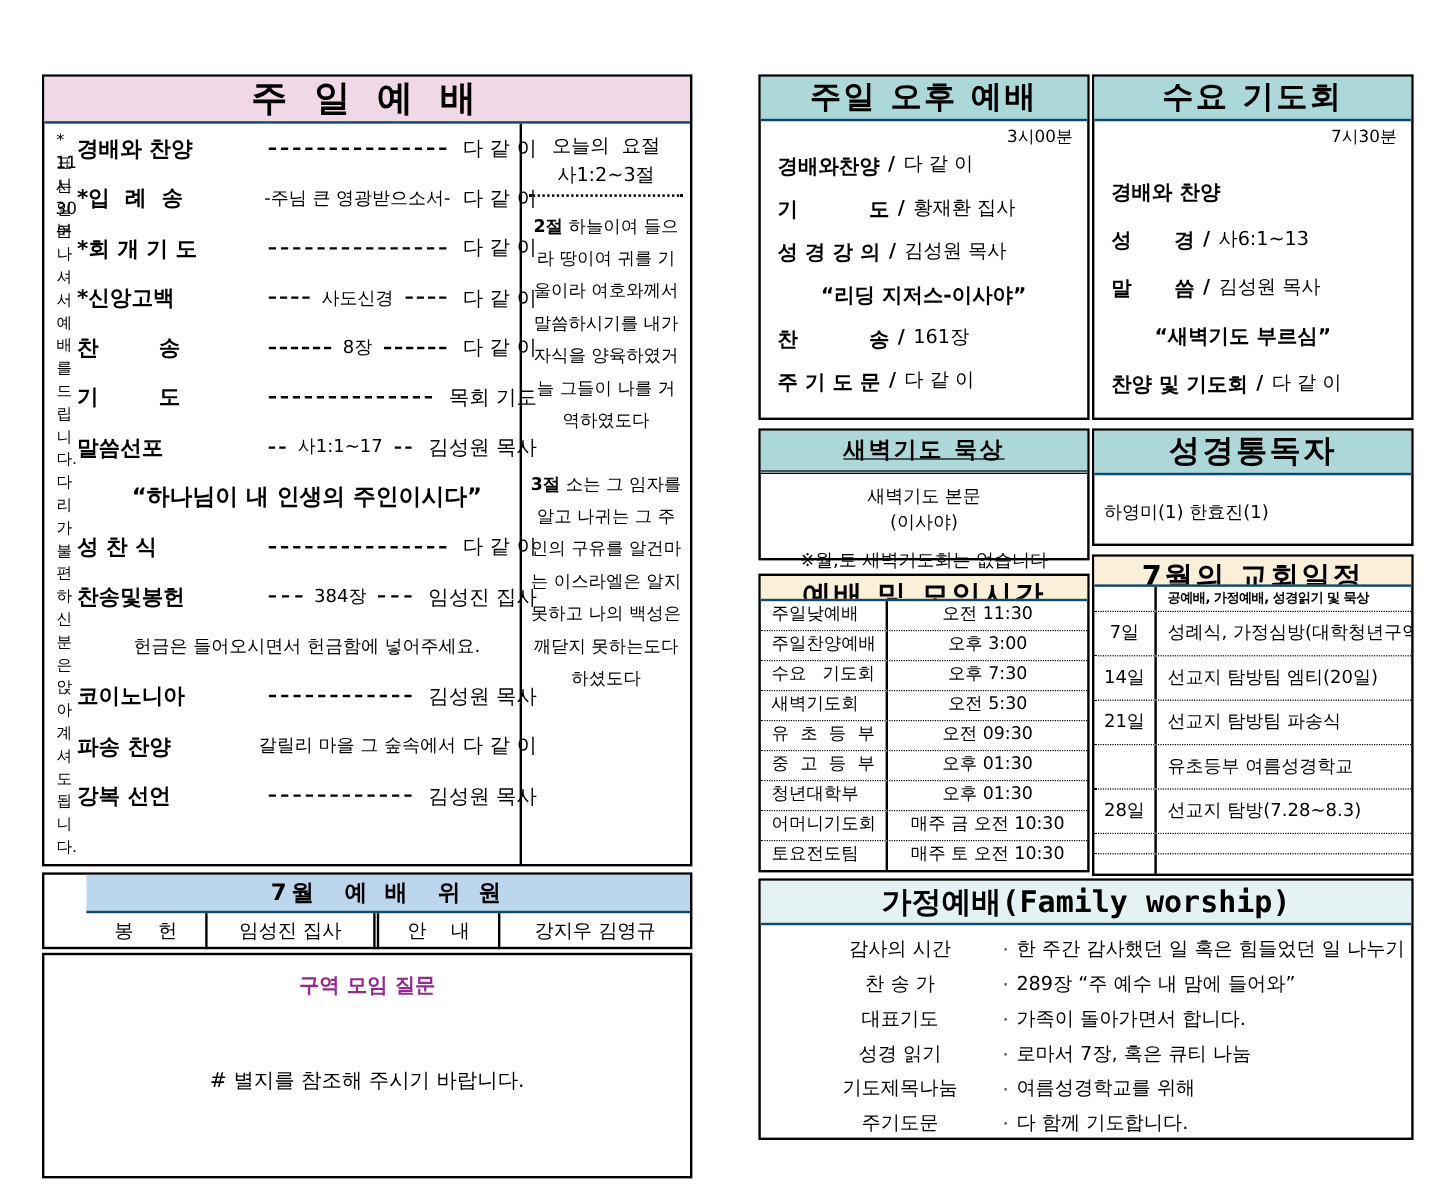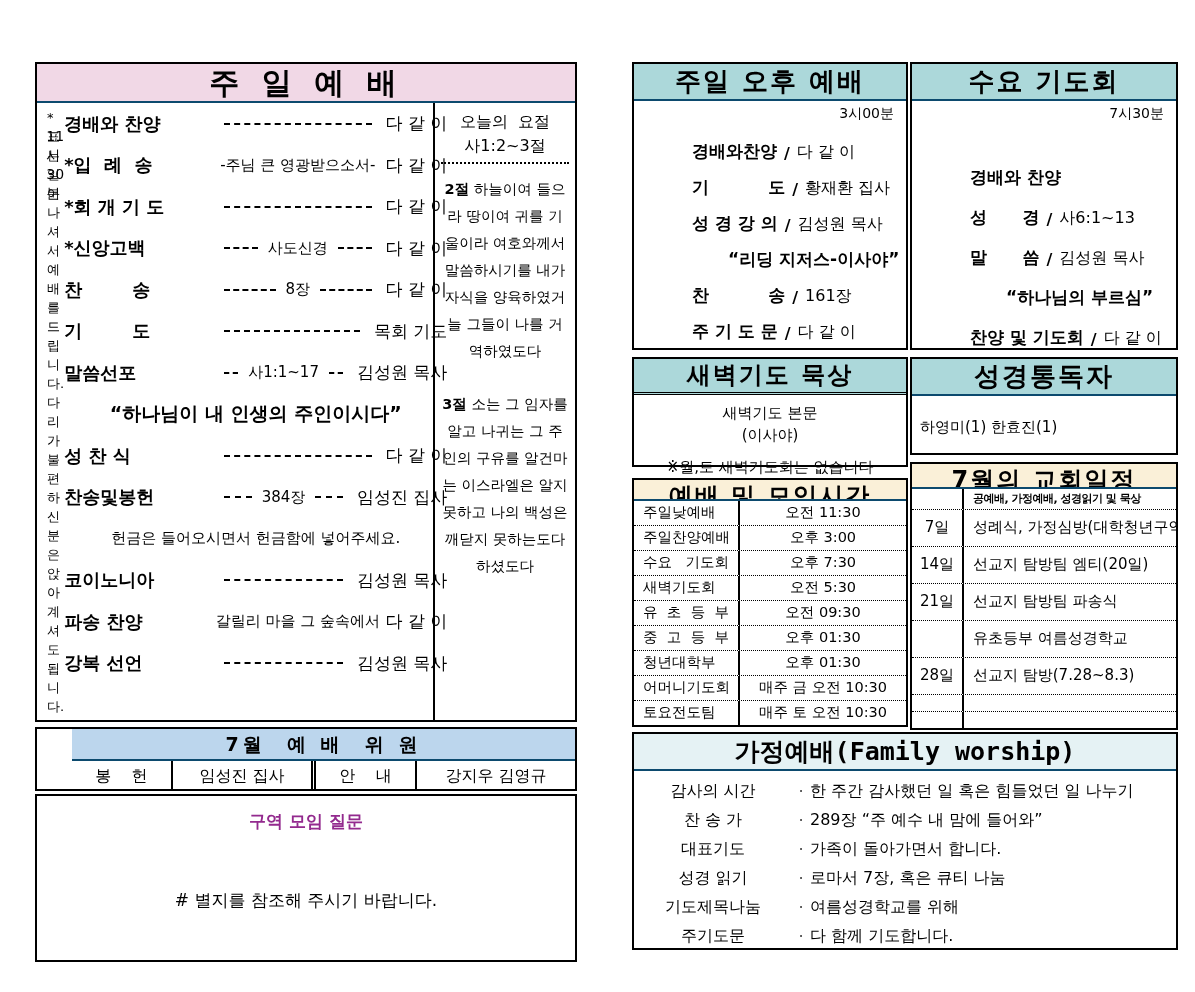--- a/index.html
+++ b/index.html
@@ -32,41 +32,41 @@
 
   #committee{left:35px;top:727px;width:542px;height:64px;padding-left:35px;}
   .blue-hdr{background:var(--blue);font-size:19px;height:30px;line-height:30px;letter-spacing:4px;}
   .committee-row{display:flex;height:30px;line-height:30px;text-align:center;font-size:16px;}
   .cc{white-space:pre;overflow:hidden;}
   .c0{width:20%;}
   .c1{width:28%;border-left:2px solid #000;}
   .c2{width:20%;border-left:5px double #000;}
   .c3{width:32%;border-left:2px solid #000;}
 
-  #group{left:35px;top:794px;width:542px;height:168px;}
+  #group{left:35px;top:794px;width:542px;height:188px;}
   .group-title{color:var(--purple);font-weight:bold;text-align:center;font-size:17px;margin-top:14px;}
   .group-note{text-align:center;font-size:17px;margin-top:56px;}
 
   
   .teal-hdr{background:var(--teal);font-size:26px;height:35px;line-height:35px;letter-spacing:2px;}
   #afternoon{left:632px;top:62px;width:276px;height:288px;}
   #wednesday{left:910px;top:62px;width:268px;height:288px;}
   .svc-body{padding:4px 12px 0 14px;}
   .svc-time{text-align:right;font-size:14px;height:22px;}
-  .svc-row{height:36px;display:flex;align-items:flex-end;font-size:16px;margin-left:44px;}
+  .svc-row{height:36px;display:flex;align-items:flex-start;font-size:16px;}
   .wed .svc-row{height:40px;}
   .wed .first-gap{margin-top:22px;}
   .svc-label{font-weight:bold;white-space:pre;font-size:17px;}
   .slash{font-weight:bold;margin:0 7px;}
   .svc-value{white-space:pre;}
   .svc-indent{font-weight:bold;white-space:pre;padding-left:36px;font-size:17px;}
   .svc-footer{font-weight:bold;white-space:pre;font-size:17px;margin-top:12px;}
 
   #dawn{left:632px;top:357px;width:276px;height:110px;text-align:center;}
-  .dawn-hdr{font-size:24px;height:33px;line-height:33px;border-bottom:3px double #000;}
+  .dawn-hdr{font-size:19px;height:33px;line-height:33px;border-bottom:3px double #000;text-decoration:underline;}
   .dawn-body{font-size:15px;line-height:22px;padding-top:7px;border-radius:22px;}
   .dawn-note{margin-top:10px;white-space:pre;}
 
   #readers{left:910px;top:357px;width:268px;height:98px;}
   .readers-body{font-size:15px;text-align:left;padding:22px 0 0 8px;}
 
   .cream-hdr{background:var(--cream);font-size:24px;height:32px;line-height:32px;letter-spacing:2px;}
   #schedule{left:632px;top:478px;width:276px;height:249px;display:flex;flex-direction:column;}
   .sch-row{height:24px;display:flex;border-bottom:1px dotted #000;font-size:14.5px;}
   .sch-row:last-child{border-bottom:none;}
@@ -83,21 +83,21 @@
   .cal-normal .cal-date,.cal-normal .cal-text{line-height:35px;}
   .cal-sub{height:20px;font-size:11px;font-weight:bold;}
   .cal-sub .cal-text{line-height:19px;letter-spacing:-0.5px;}
   .cal-empty{flex:1;min-height:16px;}
 
   #family{left:632px;top:732px;width:546px;height:218px;}
   .family-hdr{background:var(--lightblue);font-size:25px;height:35px;line-height:35px;}
   .family-en{font-family:"DejaVu Sans Mono","Liberation Mono",monospace;font-weight:bold;}
   .fam-rows{padding-top:6px;}
   .fam-row{height:29px;display:flex;align-items:center;font-size:16px;}
-  .fam-label{width:158px;flex-shrink:0;text-align:center;white-space:pre;}
+  .fam-label{width:158px;flex-shrink:0;text-align:center;white-space:pre;margin-left:37px;}
   .fam-bullet{width:18px;text-align:center;color:#444;}
   .fam-text{white-space:pre;overflow:hidden;}
 </style>
 </head>
 <body>
 
 <div class="page">
 
   <section class="box" id="left-main">
     <div class="hdr pink-hdr">주 일 예 배</div>
@@ -253,21 +253,21 @@
           <div class="svc-row">
             <span class="svc-label">성      경</span>
             <span class="slash">/</span>
             <span class="svc-value">사6:1~13</span>
           </div>
           <div class="svc-row">
             <span class="svc-label">말      씀</span>
             <span class="slash">/</span>
             <span class="svc-value">김성원 목사</span>
           </div>
-          <div class="svc-row svc-indent">“하나님의 부르심”</div>
+          <div class="svc-row svc-indent">“새벽기도 부르심”</div>
           <div class="svc-row">
             <span class="svc-label">찬양 및 기도회</span>
             <span class="slash">/</span>
             <span class="svc-value">다 같 이</span>
           </div>
         </div>
     </div>
   </section>
 
   <section class="box" id="dawn">

